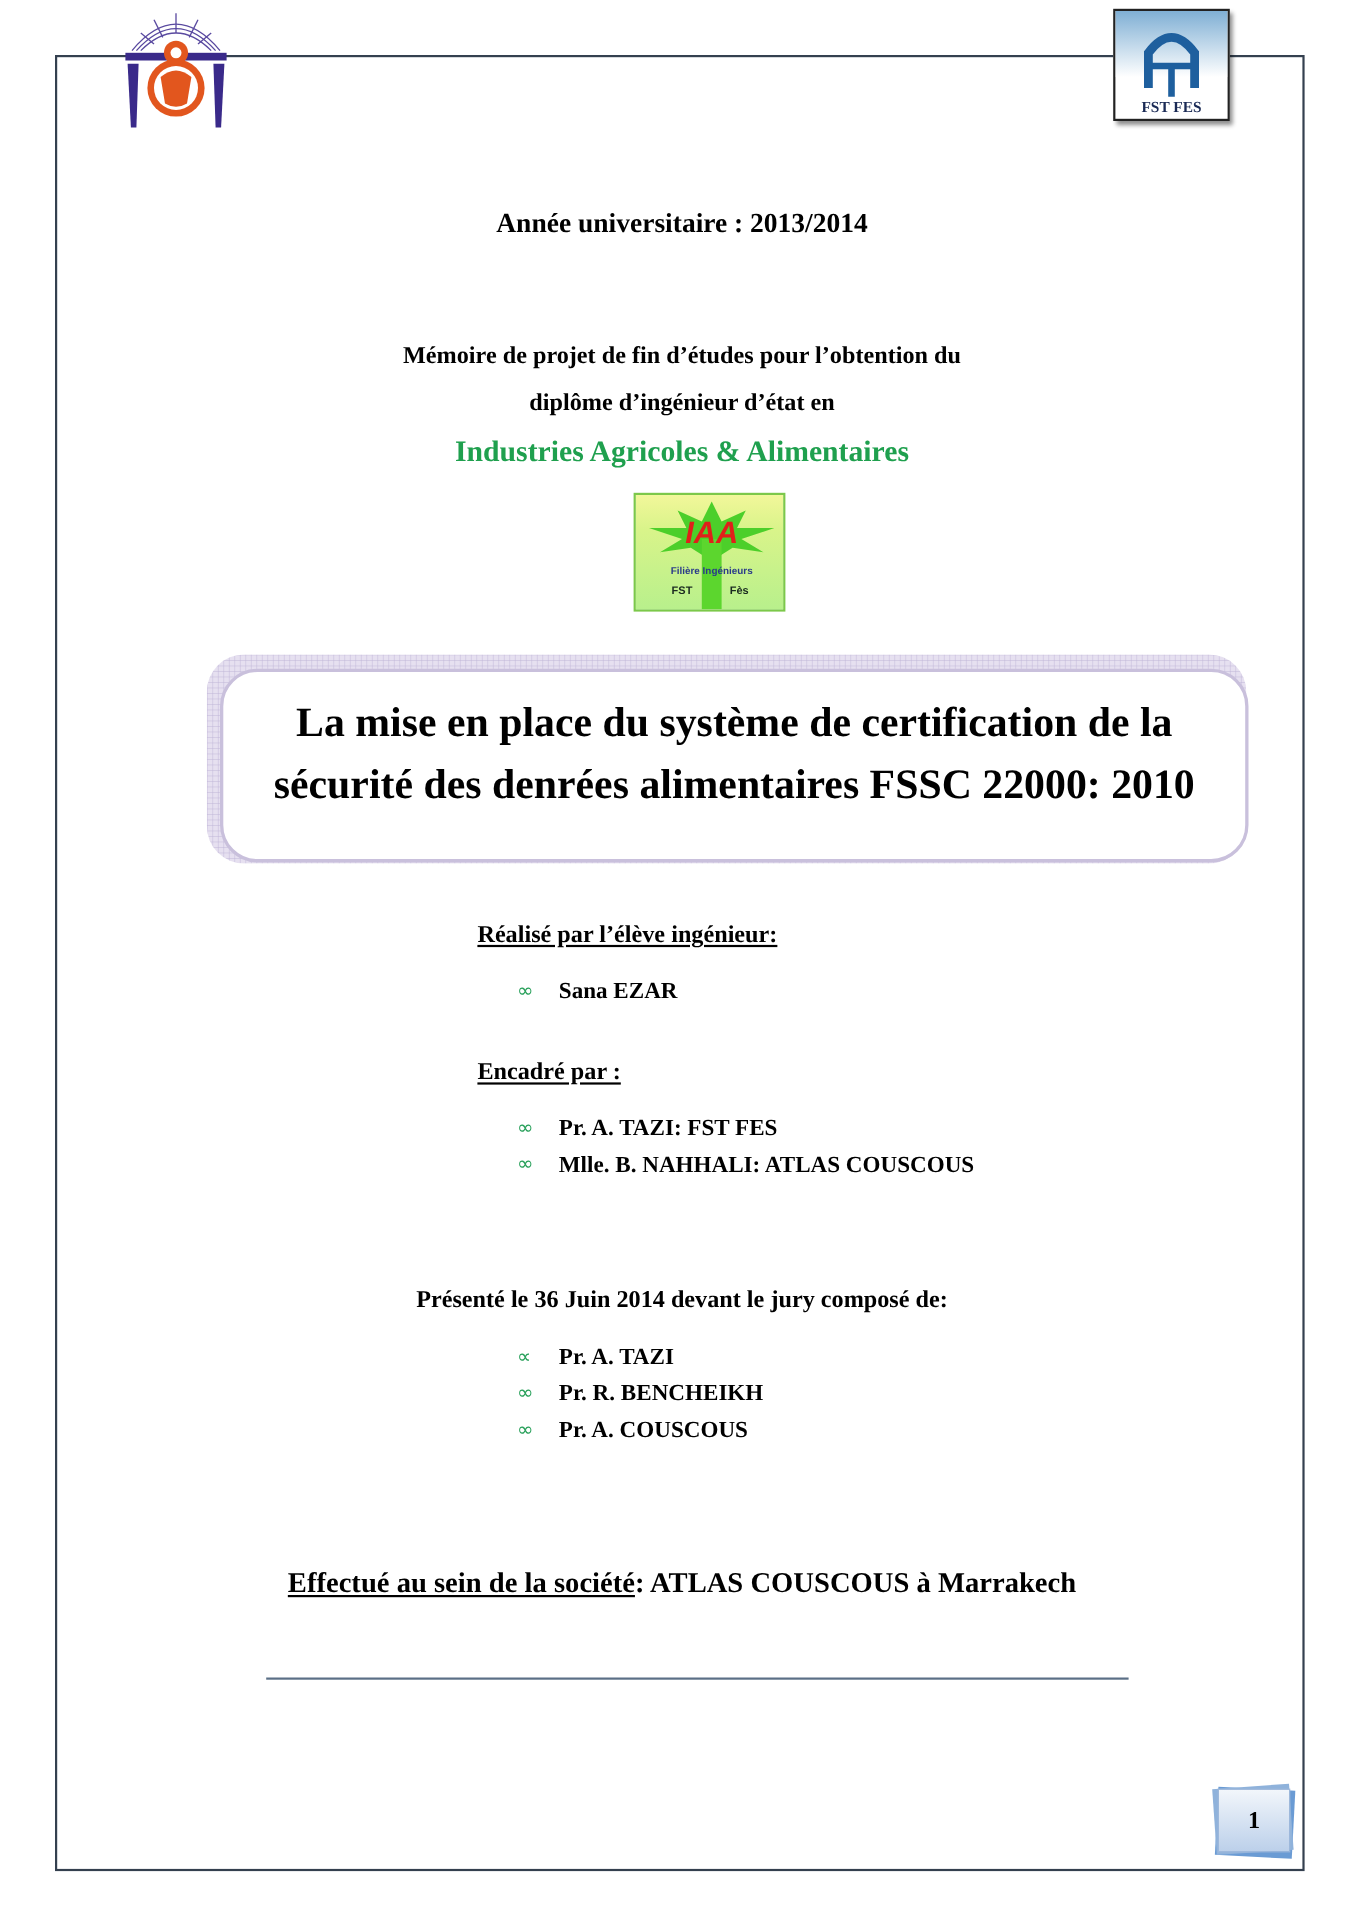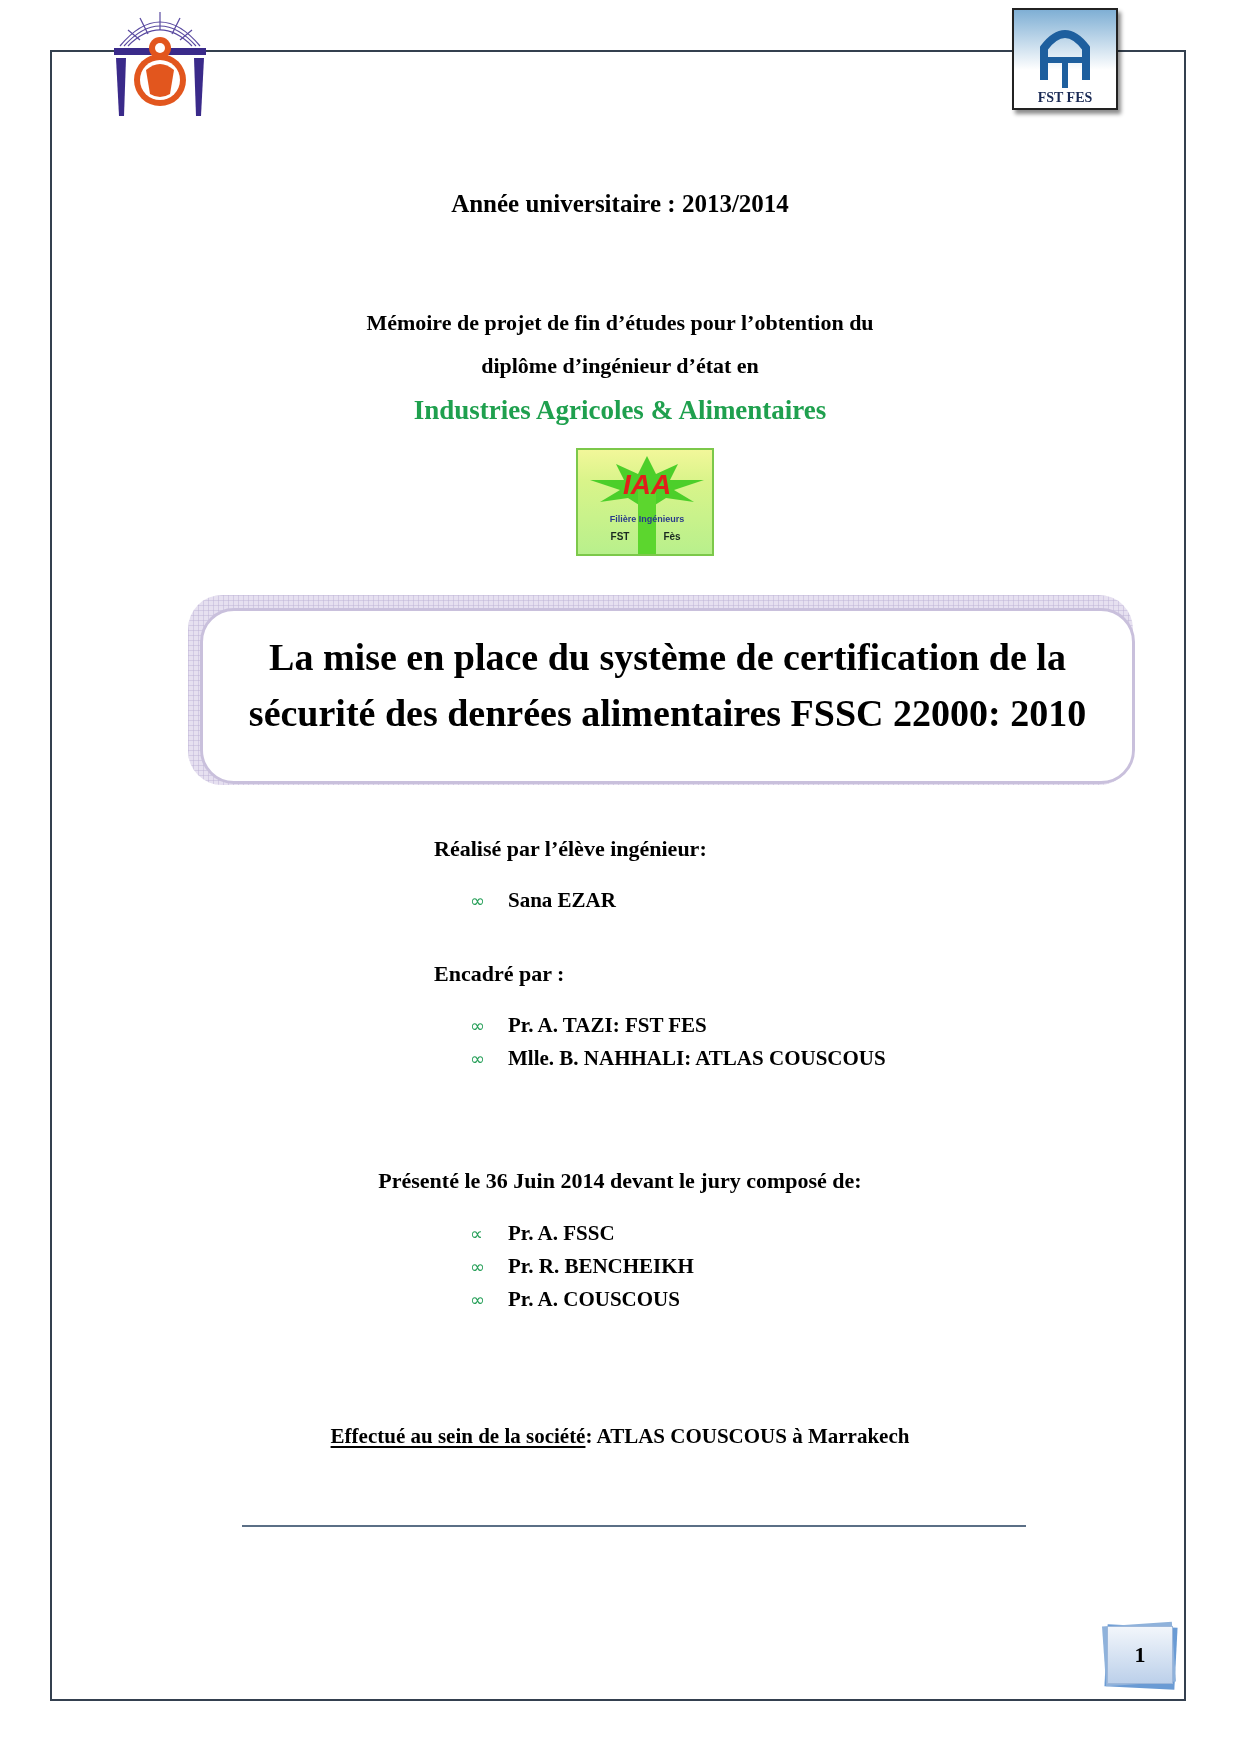--- a/index.html
+++ b/index.html
@@ -22,25 +22,25 @@
                   border-radius:34px;
                   background-color:#e6e0f0;
                   background-image:linear-gradient(rgba(190,180,215,.5) 1px, transparent 1px),
                                    linear-gradient(90deg, rgba(190,180,215,.5) 1px, transparent 1px);
                   background-size:5px 5px; }
   .title-box { position:absolute; left:200px; top:608px; width:935px; height:176px;
                border:3px solid #c9c0dc; border-radius:34px; background:#fff; box-sizing:border-box;
                display:flex; flex-direction:column; align-items:center; justify-content:flex-start; padding-top:18px; }
   .title-line { font-size:38px; font-weight:bold; line-height:56px; white-space:nowrap; }
   .section { position:absolute; left:434px; font-weight:bold; font-size:22px; }
-  .heading { text-decoration-thickness:2px; text-underline-offset:3px; }
+  .heading { text-decoration:underline; text-decoration-thickness:2px; text-underline-offset:3px; }
   .bullet-row { position:absolute; left:470px; font-weight:bold; font-size:21px; display:flex; align-items:center; }
   .bullet { color:#28a05a; font-weight:normal; font-size:18px; width:38px; display:inline-block; font-family:"DejaVu Sans", sans-serif; }
   .presented { top:1168px; font-size:22px; }
-  .company { top:1424px; font-size:21px; }
+  .company { top:1424px; font-size:26px; }
   .company .u { text-decoration:underline; text-decoration-thickness:2px; text-underline-offset:3px; }
   .rule { position:absolute; left:242px; top:1525px; width:784px; height:2px; background:#5b6f86; }
   .page-num-wrap { position:absolute; left:1102px; top:1620px; width:76px; height:68px; }
   .pn-back1 { position:absolute; left:2px; top:4px; width:70px; height:60px; background:#8fb2db; transform:rotate(-4deg); }
   .pn-back2 { position:absolute; left:4px; top:6px; width:70px; height:62px; background:#6a9bd4; transform:rotate(3deg); }
   .pn-front { position:absolute; left:5px; top:6px; width:64px; height:56px;
               background:linear-gradient(#f2f6fb, #bcd0ea); border:1px solid #9db7da;
               display:flex; align-items:center; justify-content:center; font-weight:bold; font-size:22px; }
 </style>
 </head>
@@ -121,21 +121,21 @@
   <span>Pr. A. TAZI: FST FES</span>
 </div>
 <div class="bullet-row" style="top:1046px;">
   <span class="bullet">∞</span>
   <span>Mlle. B. NAHHALI: ATLAS COUSCOUS</span>
 </div>
 
 <div class="center presented">Présenté le 36  Juin 2014  devant le jury composé de:</div>
 <div class="bullet-row" style="top:1221px;">
   <span class="bullet">∝</span>
-  <span>Pr. A. FSSC</span>
+  <span>Pr. A. TAZI</span>
 </div>
 <div class="bullet-row" style="top:1254px;">
   <span class="bullet">∞</span>
   <span>Pr. R. BENCHEIKH</span>
 </div>
 <div class="bullet-row" style="top:1287px;">
   <span class="bullet">∞</span>
   <span>Pr. A. COUSCOUS</span>
 </div>
 

